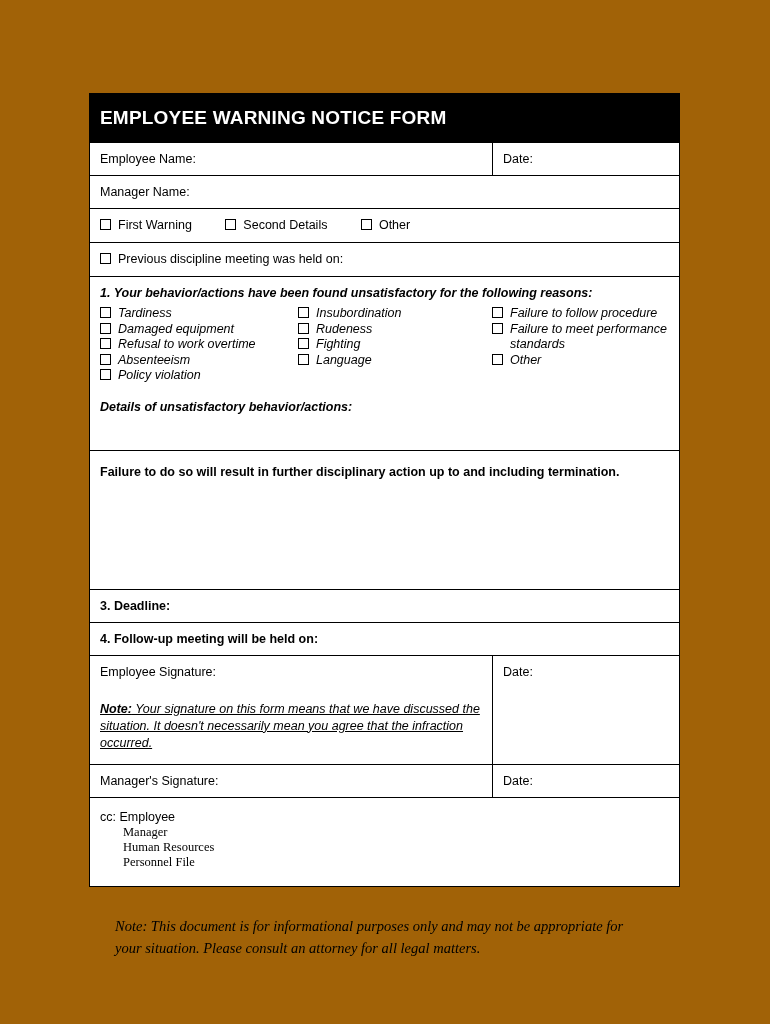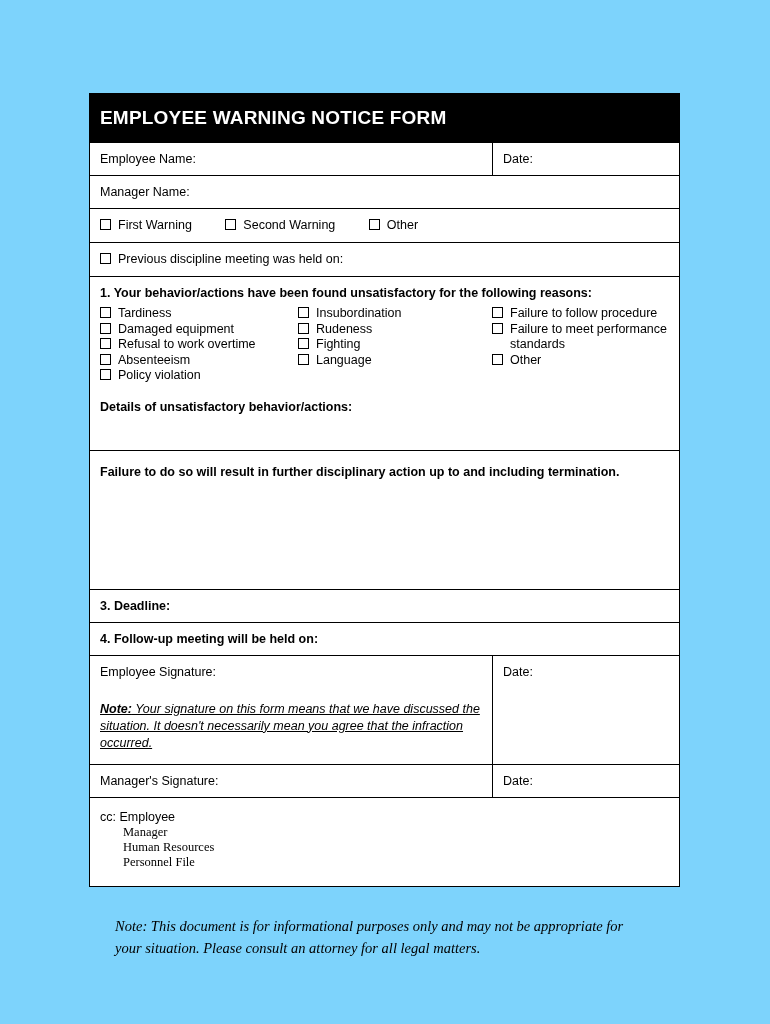--- a/index.html
+++ b/index.html
@@ -12,21 +12,21 @@
     height: 1024px;
     font-family: "Liberation Sans", sans-serif;
     color: #000000;
     position: relative;
   }
   .page {
     position: absolute;
     left: 0; top: 0;
     width: 770px;
     height: 1024px;
-    background: #7dd3fc;
+    background: #a16207;
   }
   .form {
     position: absolute;
     left: 89px;
     top: 93px;
     width: 591px;
     border: 1px solid #000000;
     box-sizing: border-box;
     background: #ffffff;
   }
@@ -177,38 +177,38 @@
         <span>Manager Name:</span>
       </div>
     </div>
 
     <div class="row warn-row">
       <div class="cell cell-full">
         <span class="cb-item">
           <span class="cb"></span><span>First Warning</span>
         </span>
         <span class="cb-item">
-          <span class="cb"></span><span>Second Warning</span>
+          <span class="cb"></span><span>Second Details</span>
         </span>
         <span class="cb-item">
           <span class="cb"></span><span>Other</span>
         </span>
       </div>
     </div>
 
     <div class="row">
       <div class="cell cell-full">
         <span class="cb-item">
           <span class="cb"></span><span>Previous discipline meeting was held on:</span>
         </span>
       </div>
     </div>
 
     <div class="row">
-      <div class="cell-full" style="padding:0;">
+      <div class="cell-full" style="padding:0;font-style:italic;">
         <div class="reasons-head">1. Your behavior/actions have been found unsatisfactory for the following reasons:</div>
         <div class="reasons-cols">
           <div class="col-a">
             <div class="reason"><span class="cb"></span><span>Tardiness</span></div>
             <div class="reason"><span class="cb"></span><span>Damaged equipment</span></div>
             <div class="reason"><span class="cb"></span><span>Refusal to work overtime</span></div>
             <div class="reason"><span class="cb"></span><span>Absenteeism</span></div>
             <div class="reason"><span class="cb"></span><span>Policy violation</span></div>
           </div>
           <div class="col-b">

